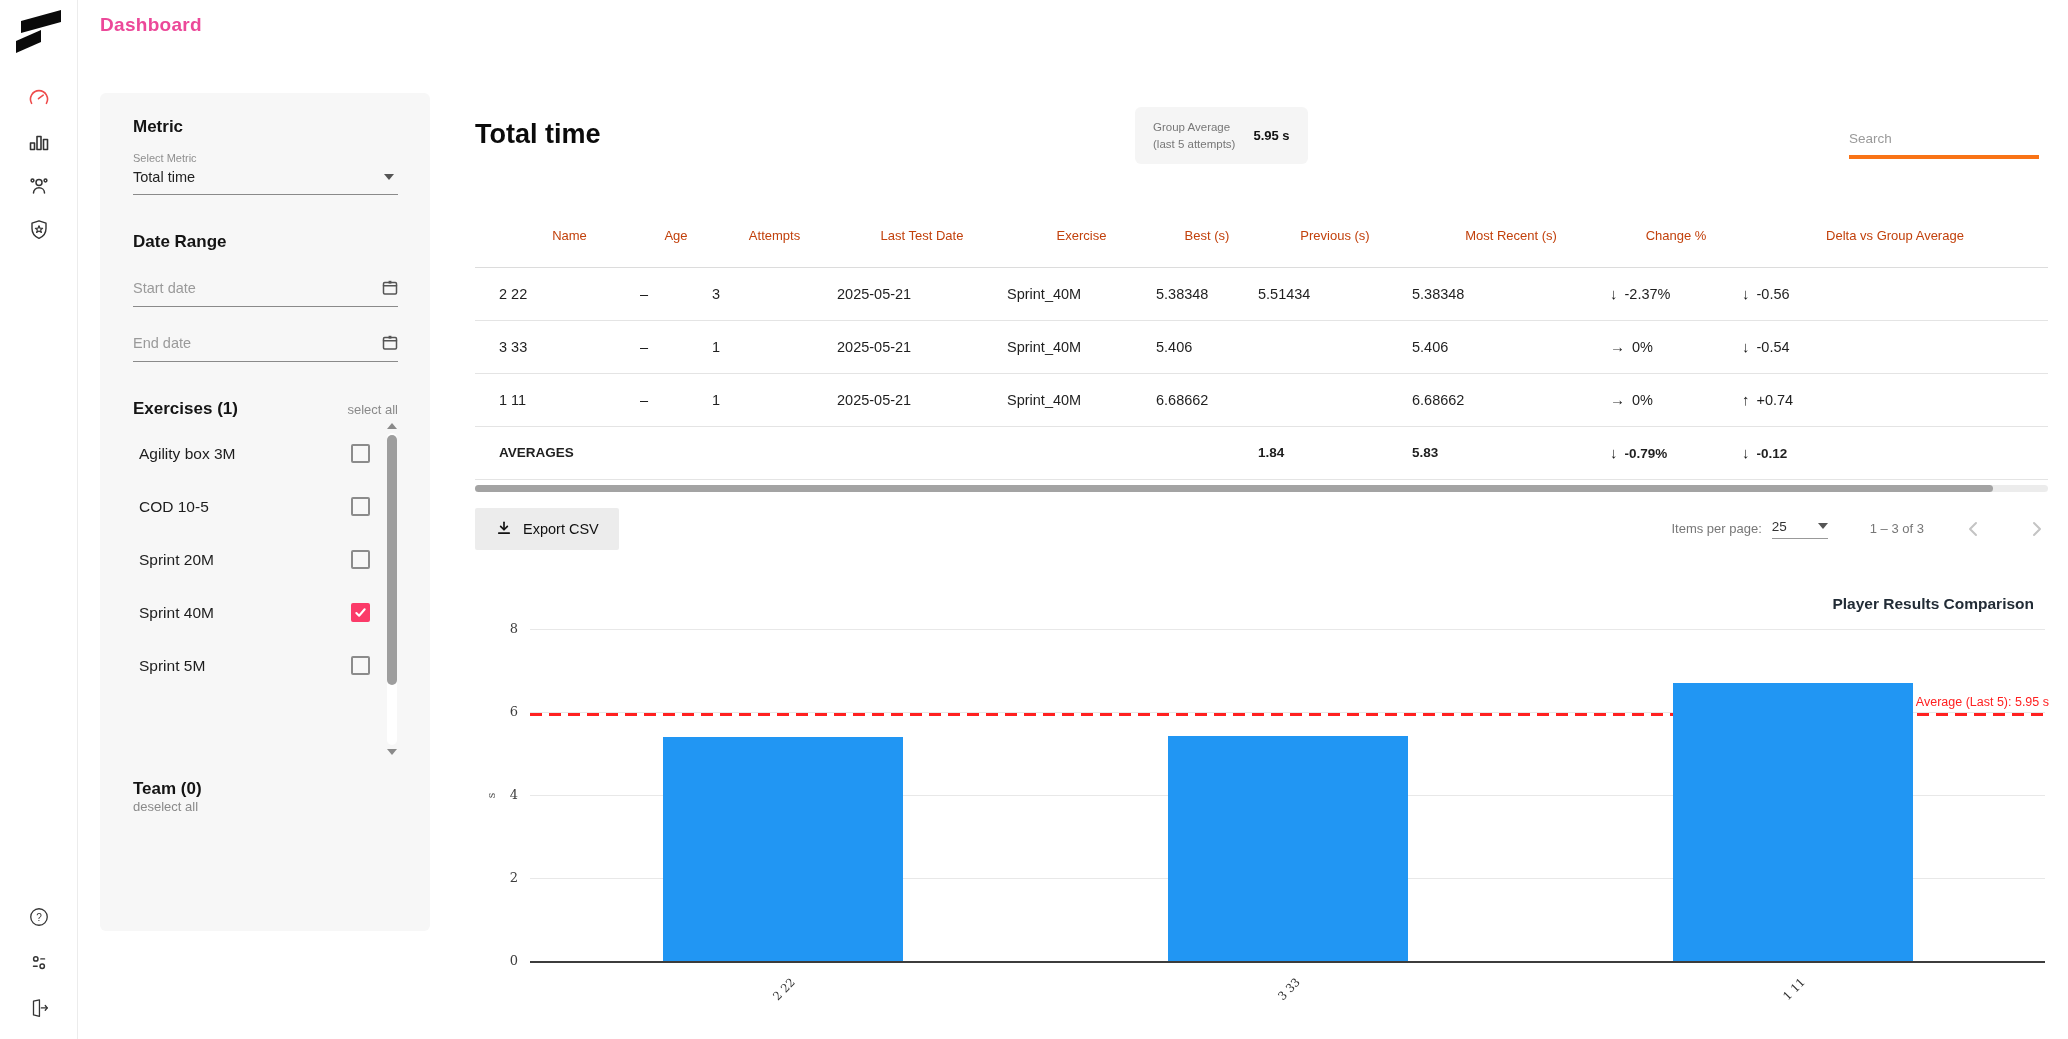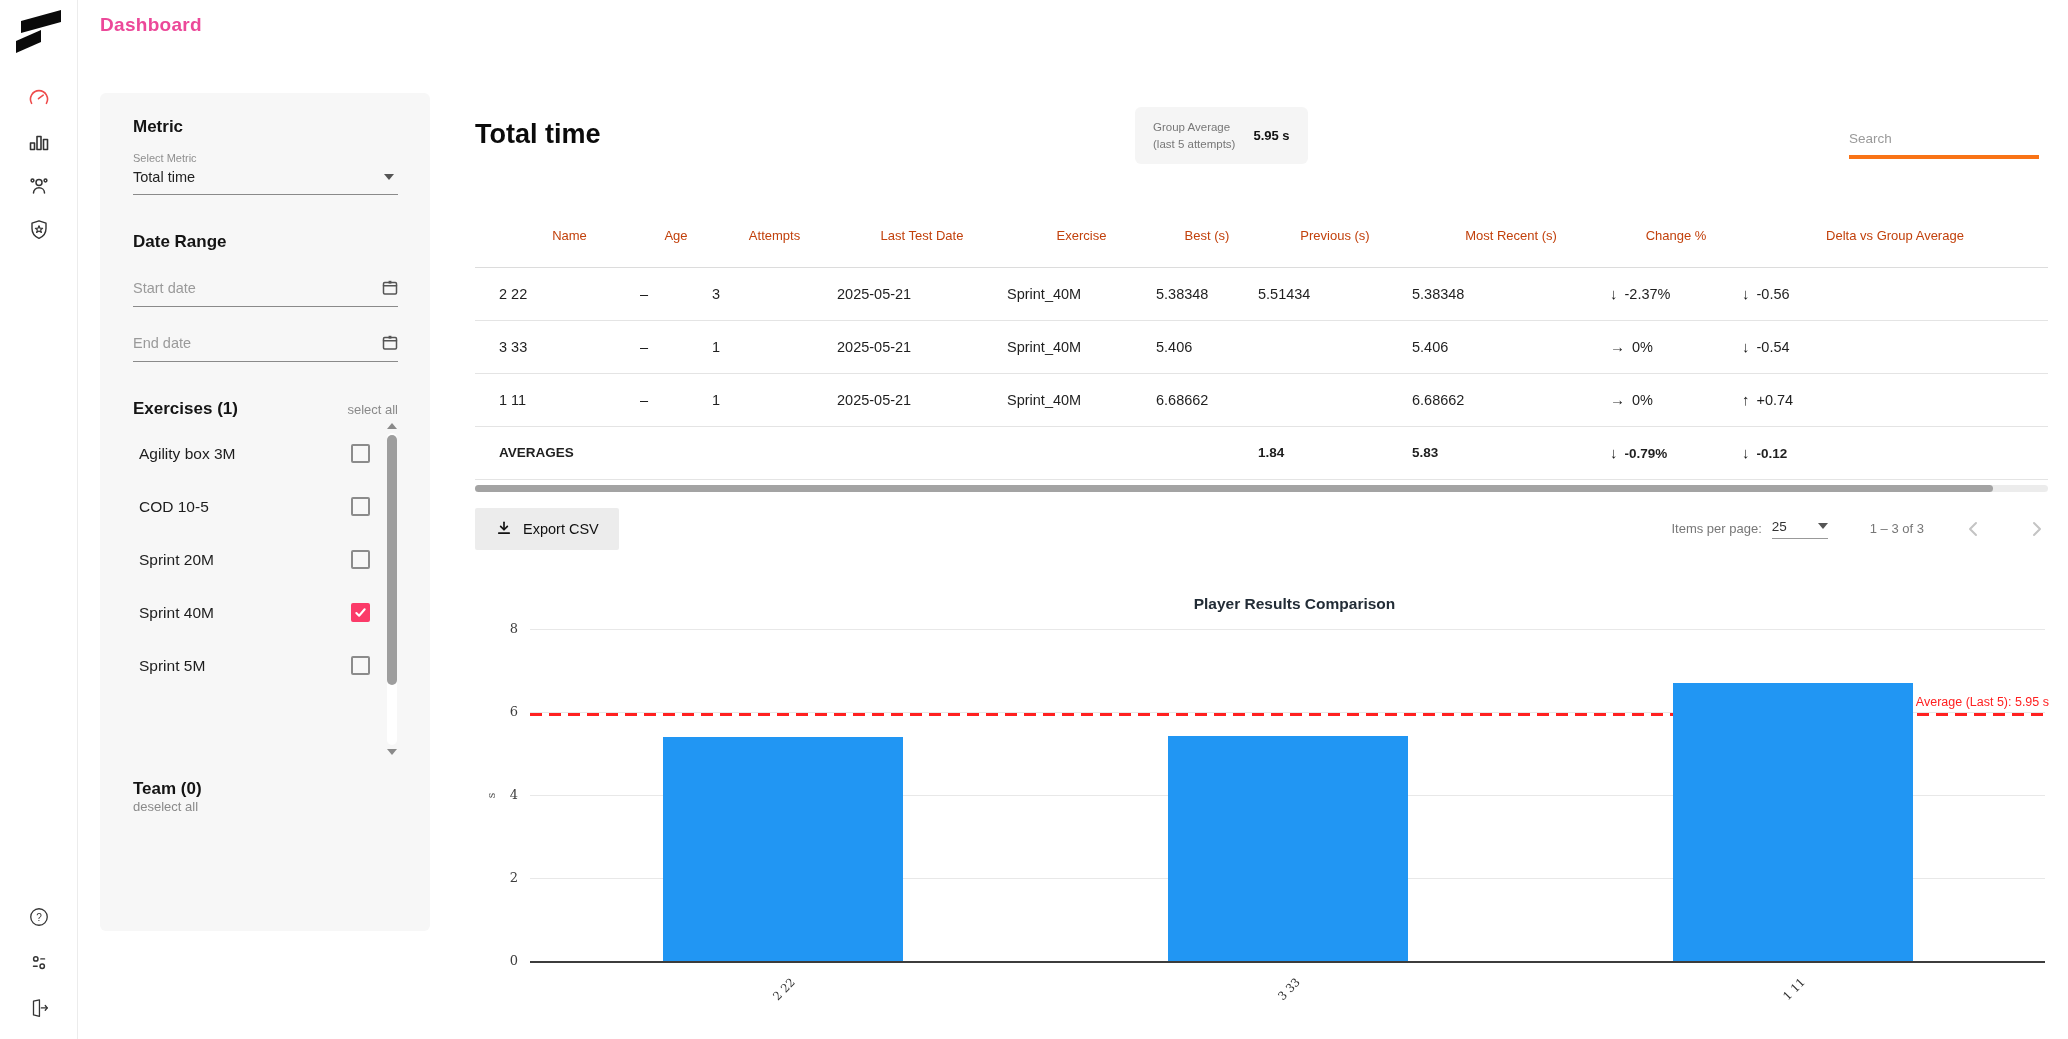--- a/index.html
+++ b/index.html
@@ -82,21 +82,21 @@
   .pager .plabel { font-size:13px; color:#777; }
   .ipp { display:flex; align-items:center; justify-content:space-between; width:56px; margin-left:10px;
          border-bottom:1px solid #999; padding-bottom:4px; cursor:pointer; }
   .ipp .pval { font-size:13.5px; color:#333; }
   .range { font-size:13px; color:#777; margin-left:42px; }
   .chev { margin-left:38px; cursor:pointer; display:flex; align-items:center; }
   .chev:first-of-type { margin-left:60px; }
 
   
   .chart-section { position:relative; margin-top:34px; height:440px; }
-  .chart-title { position:absolute; left:62px; width:1515px; top:10px; text-align:center;
+  .chart-title { position:absolute; left:44px; width:1515px; top:10px; text-align:right;
                  font-size:15.5px; font-weight:800; color:#222c36; }
   .chart-ylabel { position:absolute; left:14px; top:204px; font-family:"DejaVu Serif", serif; font-size:11px; color:#555;
                   transform:rotate(-90deg); }
   .chart-plot { position:absolute; left:55px; top:44px; width:1515px; height:334px; border-bottom:2px solid #3c3c3c; }
   .gridline { position:absolute; left:0; width:100%; height:1px; background:#e8e8e8; }
   .ytick { position:absolute; right:1527px; width:30px; text-align:right; font-family:"DejaVu Serif", serif;
            font-size:13px; color:#3d3d3d; }
   .bar { position:absolute; bottom:0; background:#2196f3; z-index:2; cursor:pointer; }
   .refline { position:absolute; left:0; width:100%; height:3px; z-index:1;
              background:repeating-linear-gradient(90deg,#ff2121 0 12px,transparent 12px 19px); }

